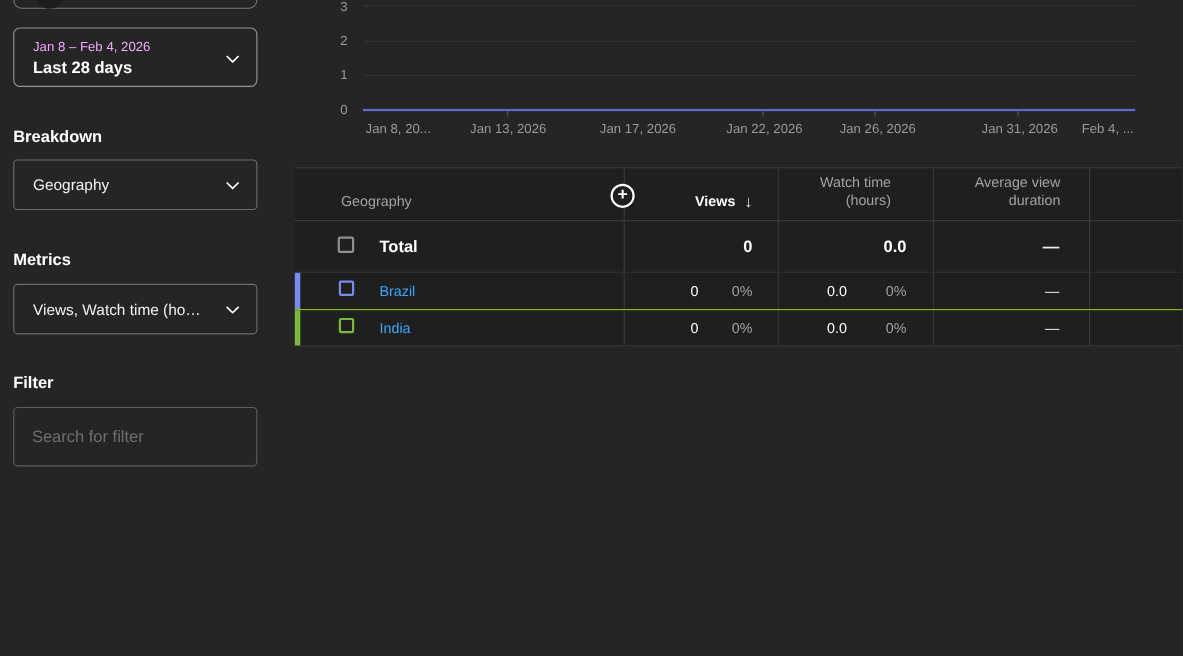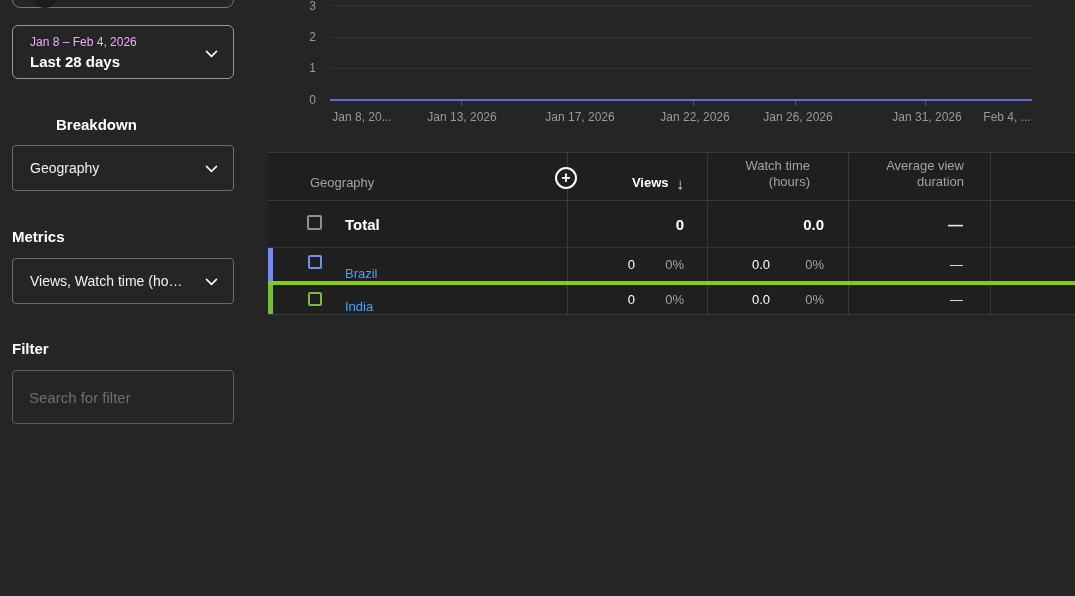--- a/index.html
+++ b/index.html
@@ -24,21 +24,21 @@
   }
   .date-picker {
     position:absolute; left:12px; top:25px; width:222px; height:54px;
     border:1px solid #969696; border-radius:6px; cursor:pointer;
   }
   .dp-range { position:absolute; left:17px; top:9px; font-size:12px; color:#f0abfc; white-space:nowrap; }
   .dp-preset { position:absolute; left:17px; top:27px; font-size:15px; font-weight:700; color:#fff; white-space:nowrap; }
   .chevron { position:absolute; right:13px; width:17px; height:17px; }
   .date-picker .chevron { top:19px; }
   .side-label { position:absolute; left:12px; font-size:15px; font-weight:700; color:#fff; }
-  .lbl-breakdown { top:116px;margin-left:44px; }
+  .lbl-breakdown { top:116px; }
   .lbl-metrics { top:228px; }
   .lbl-filter { top:340px; }
   .select {
     position:absolute; left:12px; width:222px; height:46px;
     border:1px solid #6d6d6d; border-radius:4px; cursor:pointer;
   }
   .sel-breakdown { top:145px; }
   .sel-metrics { top:258px; }
   .select .val { position:absolute; left:17px; top:14px; font-size:14px; color:#f1f1f1; white-space:nowrap; }
   .select .chevron { top:14px; }
@@ -60,21 +60,21 @@
 
   
   .table {
     position:absolute; left:268px; top:152px; width:807px;
     background:#1f1f1f; border-top:1px solid #3a3a3a; border-bottom:1px solid #3a3a3a;
   }
   .trow { display:flex; position:relative; }
   .header-row { height:48px; border-bottom:1px solid #3a3a3a; }
   .total-row { height:47px; border-bottom:1px solid #323232; }
   .country-row { height:33px; }
-  .row-india { border-top:4px solid #84cc16; }
+  .row-india { border-top:1px solid #84cc16; }
   .c-geo { width:299px; }
   .c-views { width:140px; border-left:1px solid #3a3a3a; }
   .c-watch { width:141px; border-left:1px solid #3a3a3a; }
   .c-avg { width:142px; border-left:1px solid #3a3a3a; }
   .c-extra { flex:1; border-left:1px solid #3a3a3a; }
   .hcell { display:flex; align-items:flex-end; padding-bottom:10px; color:#a3a3a3; font-size:13px; }
   .h-geo { padding-left:42px; }
   .h-views { justify-content:flex-end; padding-right:23px; color:#fff; font-weight:700; }
   .sort-arrow { font-weight:400; color:#e8e8e8; font-size:15px; margin-left:8px; line-height:13px; }
   .h-watch { justify-content:center; padding-right:24px; }
@@ -93,21 +93,21 @@
   }
   .cb-total { left:39px; top:14px; width:15px; height:15px; border:2px solid #8f8f8f; }
   .cb-country { left:40px; top:7px; width:14px; height:14px; border:2px solid; }
   .cb-brazil { border-color:#7a8bee; }
   .cb-india { border-color:#7bb83e; }
   .bar { position:absolute; left:0; top:0; width:5px; height:100%; }
   .bar-brazil { background:#7a8bee; }
   .bar-india { background:#7bb83e; }
   .cell-label { display:flex; align-items:center; padding-left:77px; }
   .total-row .cell-label { font-weight:700; font-size:15px; color:#fff; }
-  .country-row .cell-label { font-size:13px;align-items:flex-end; }
+  .country-row .cell-label { font-size:13px; }
   .country-row .cell-label .lnk { color:#3ea6ff; cursor:pointer; }
   .vcell { display:flex; align-items:center; justify-content:flex-end; font-size:13px; color:#fff; }
   .total-row .vcell { font-weight:700; font-size:15px; }
   .c-views.vcell { padding-right:23px; }
   .c-watch.vcell { padding-right:24px; }
   .c-avg.vcell { padding-right:27px; color:#ededed; }
   .pct { text-align:right; color:#a3a3a3; font-weight:400; }
   .pct-views { width:49px; }
   .pct-watch { width:54px; }
 </style>

